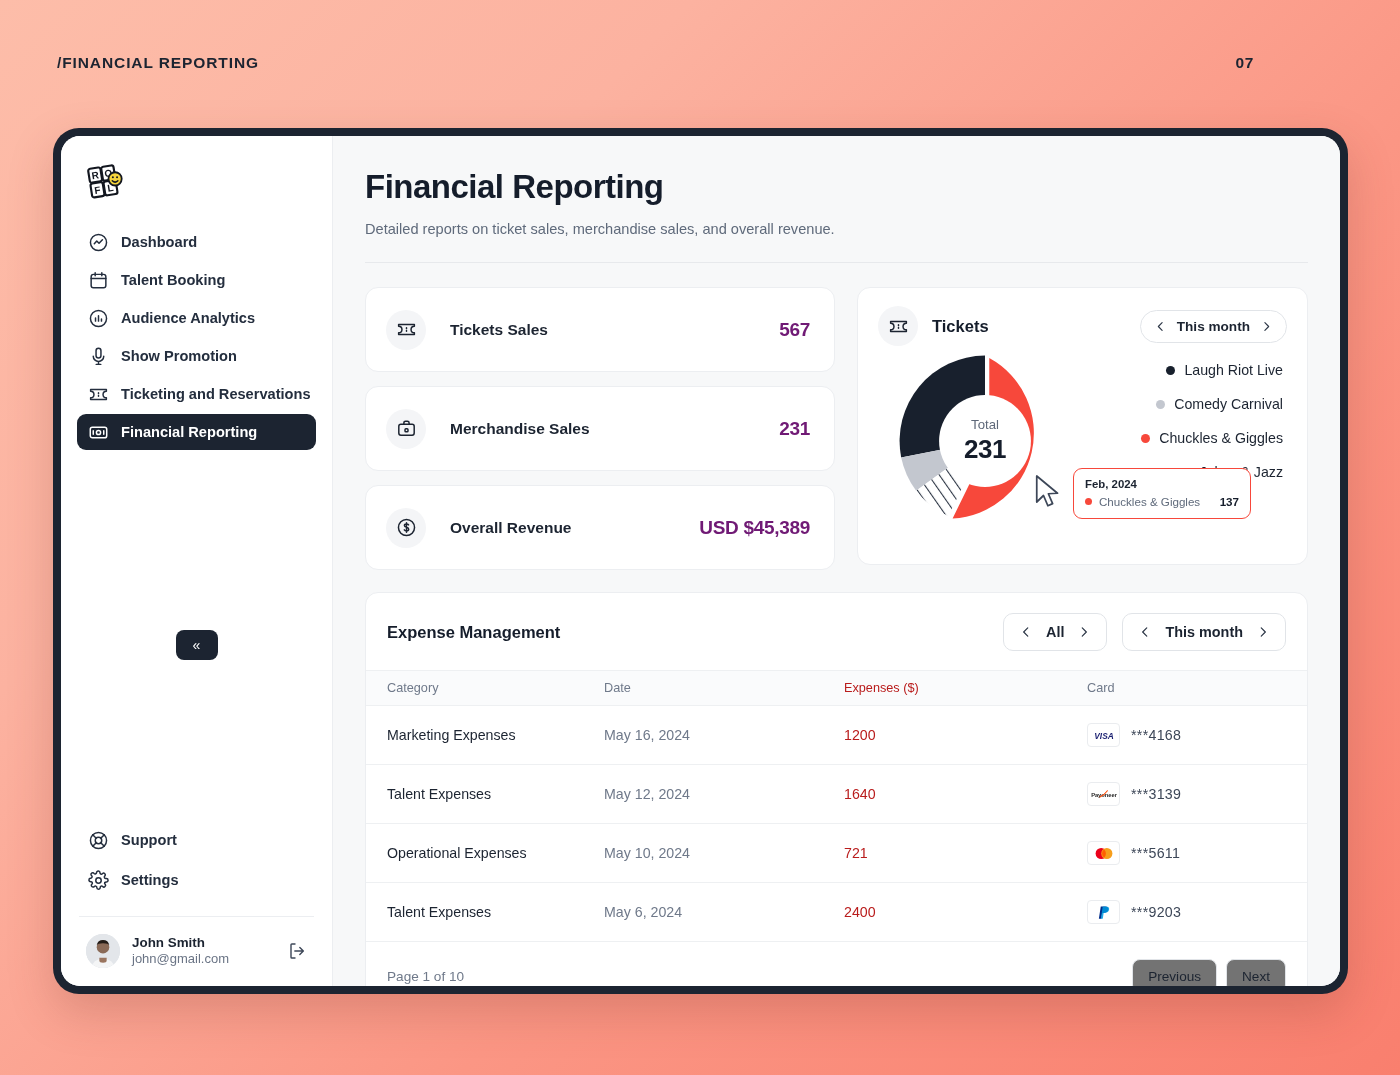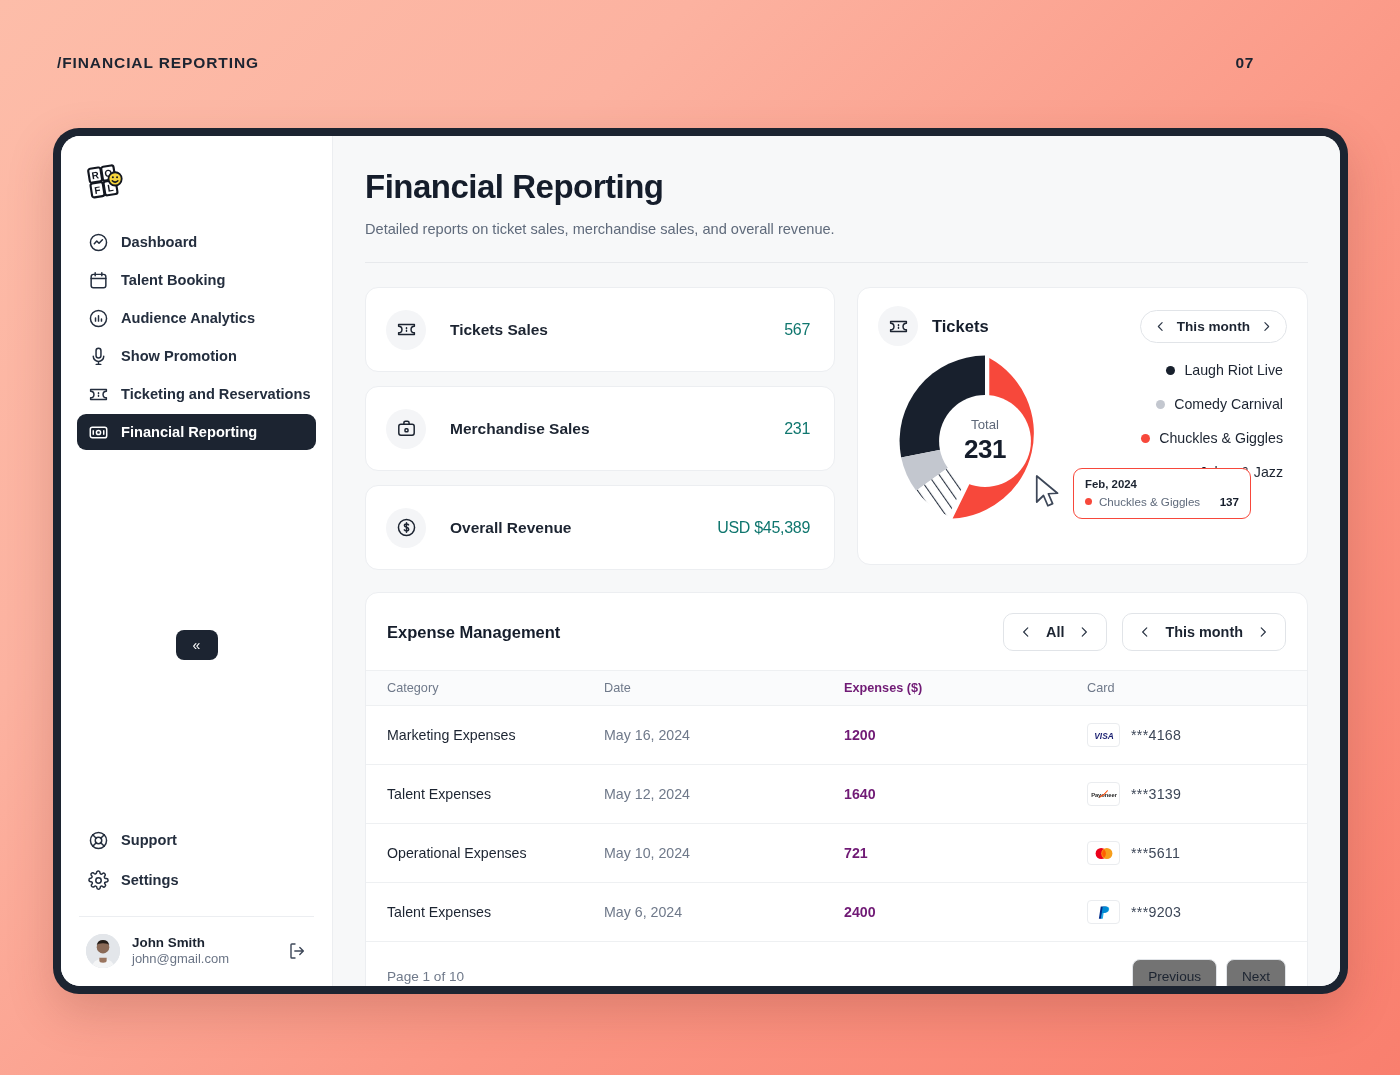--- a/index.html
+++ b/index.html
@@ -175,21 +175,21 @@
     gap: 24px;
   }
   .stat-ico {
     width: 40px; height: 40px; flex: 0 0 40px;
     border-radius: 50%;
     background: #F4F5F7;
     display: flex; align-items: center; justify-content: center;
     color: #1C2431;
   }
   .stat-label { font-size: 15.5px; font-weight: 700; color: #1C2431; }
-  .stat-value { margin-left: auto; font-size: 16px; font-weight: 400; color: #0f766e; letter-spacing: -0.3px; }
+  .stat-value { margin-left: auto; font-size: 19px; font-weight: 700; color: #701a75; letter-spacing: -0.3px; }
 
   
   .tickets-card {
     background: #fff;
     border: 1px solid #ECEEF1;
     border-radius: 13px;
     height: 278px;
     padding: 18px 20px 0 20px;
     position: relative;
     overflow: hidden;
@@ -301,21 +301,21 @@
   tbody td {
     padding: 0;
     height: 59px;
     border-bottom: 1px solid #EEF0F2;
     font-size: 14.2px;
     color: #1C2431;
     vertical-align: middle;
   }
   .c-cat { width: 238px; padding-left: 21px !important; font-weight: 400; }
   .c-date { width: 240px; color: #6F798A; }
-  .c-exp { width: 243px; color: #701a75; font-weight: bold; }
+  .c-exp { width: 243px; color: #b91c1c; }
   .c-card { }
   thead .c-cat { padding-left: 21px; }
 
   .card-cell { display: flex; align-items: center; gap: 11px; }
   .brand {
     width: 33px; height: 24px; flex: 0 0 33px;
     border: 1px solid #EAECEF;
     border-radius: 4px;
     background: #fff;
     display: flex; align-items: center; justify-content: center;

